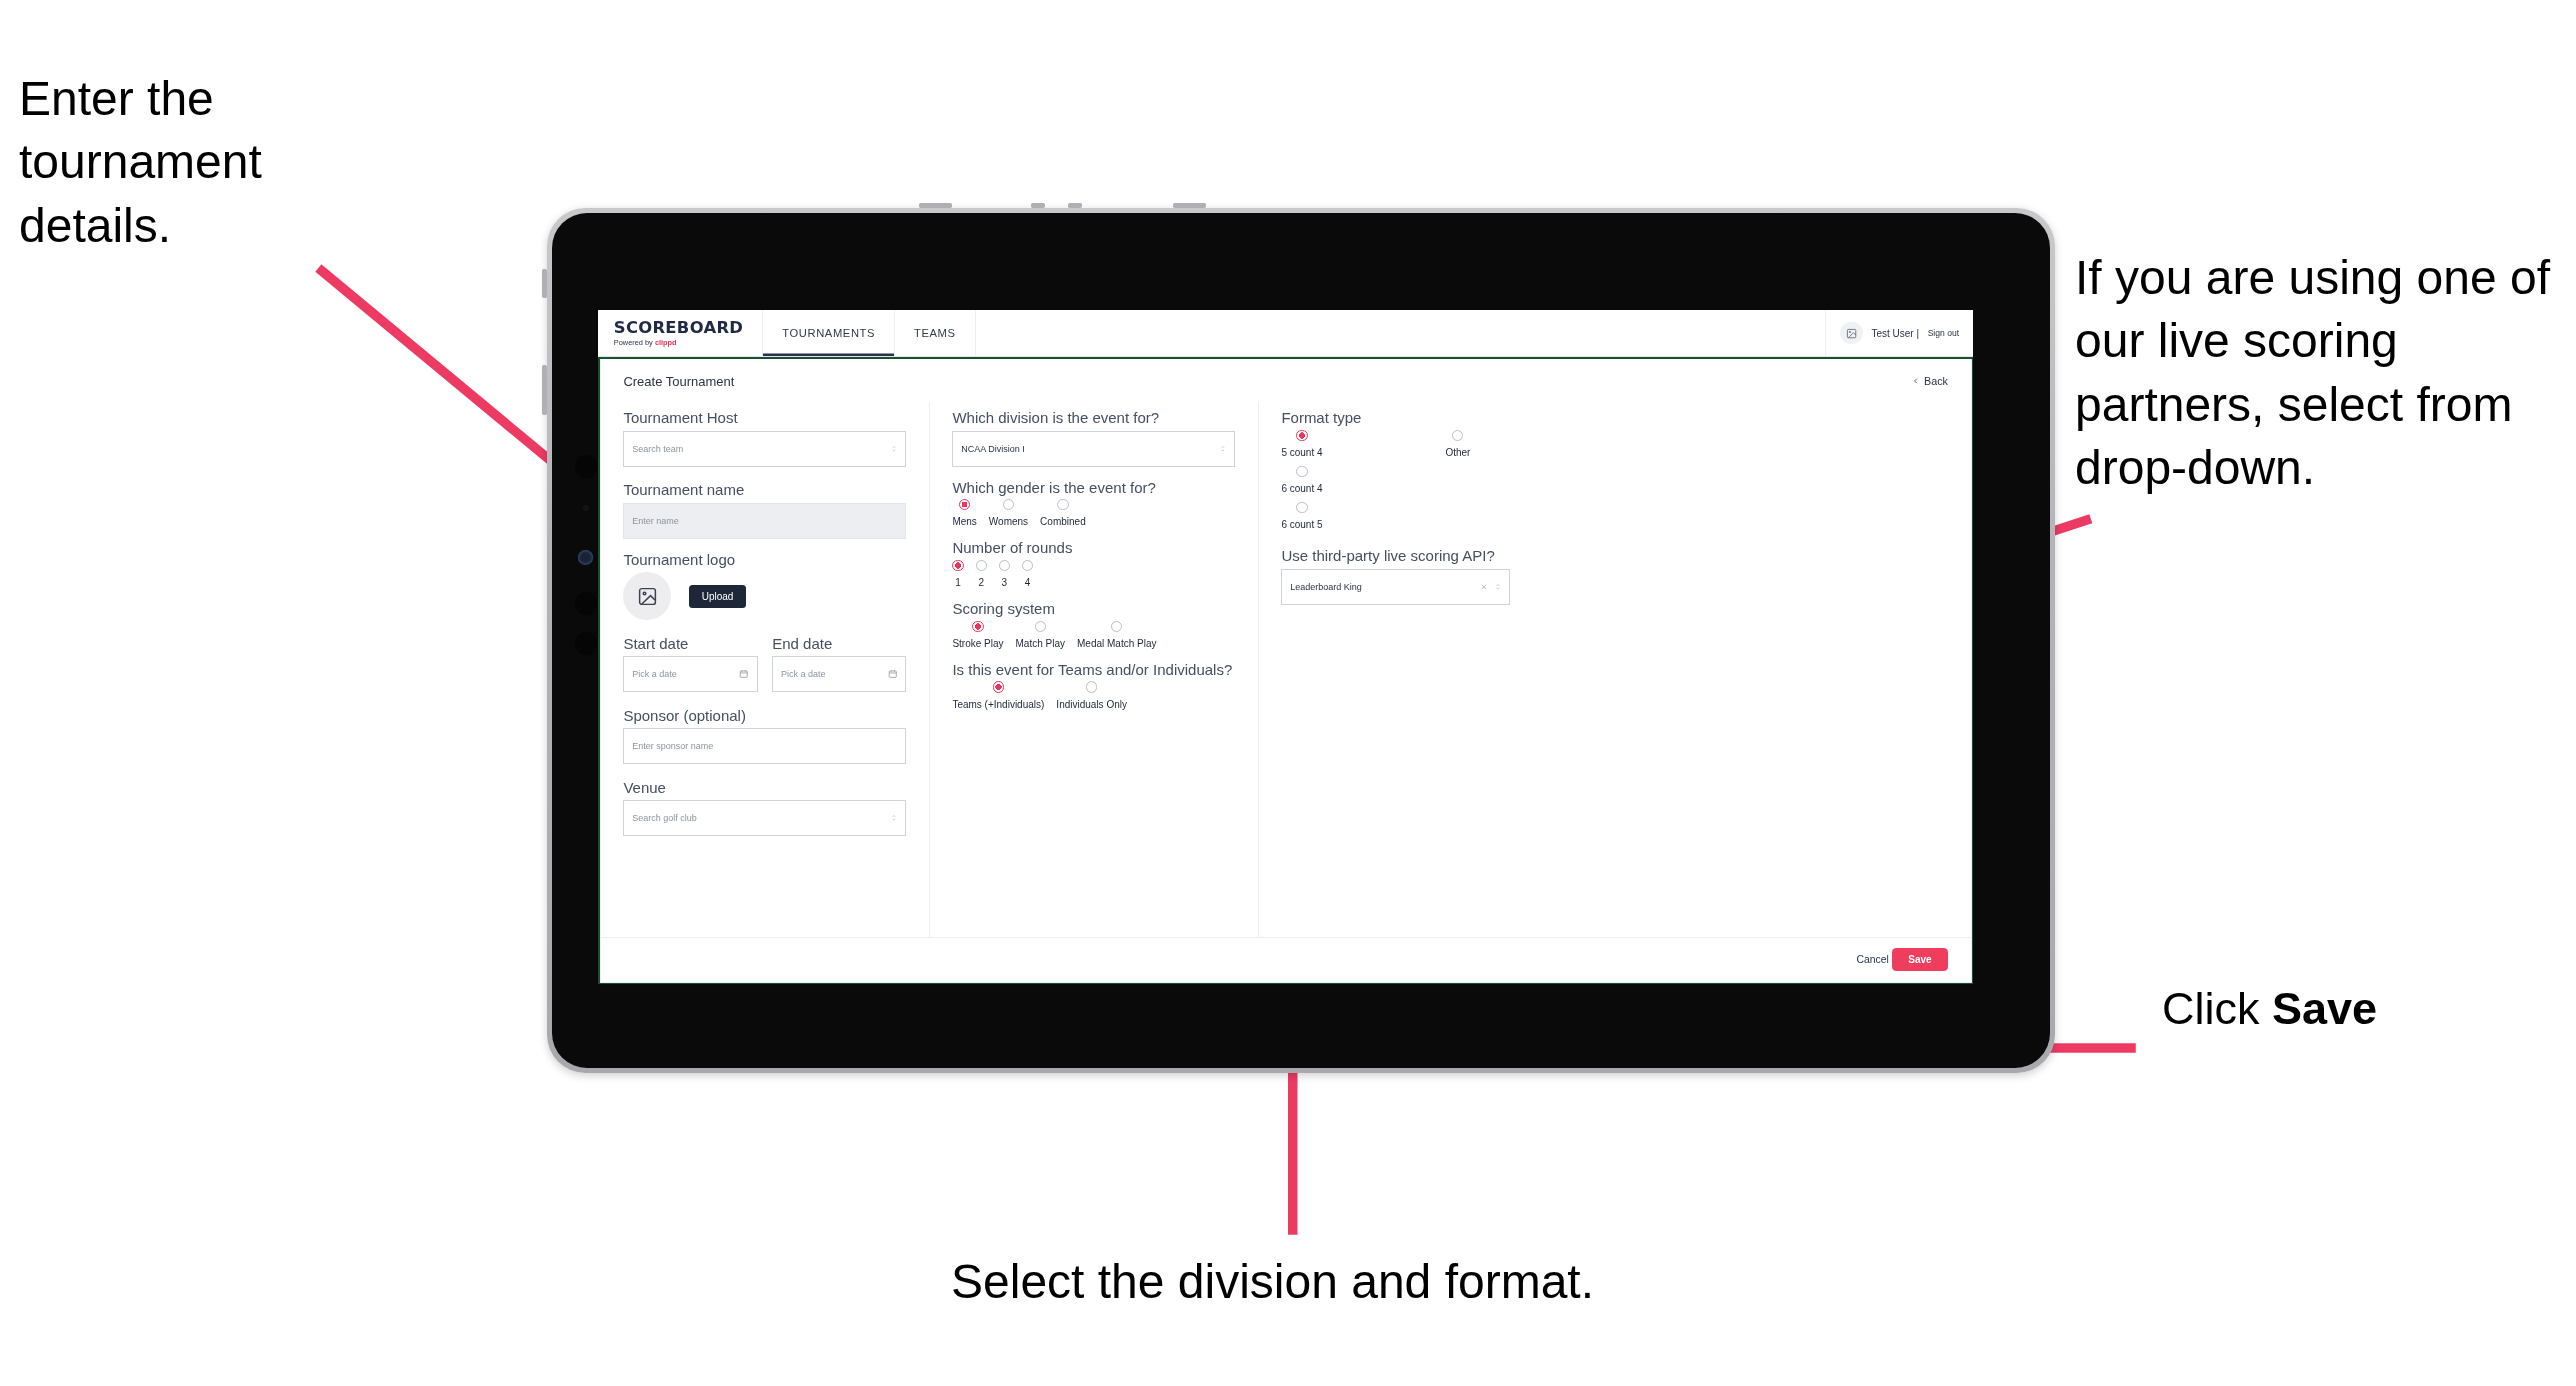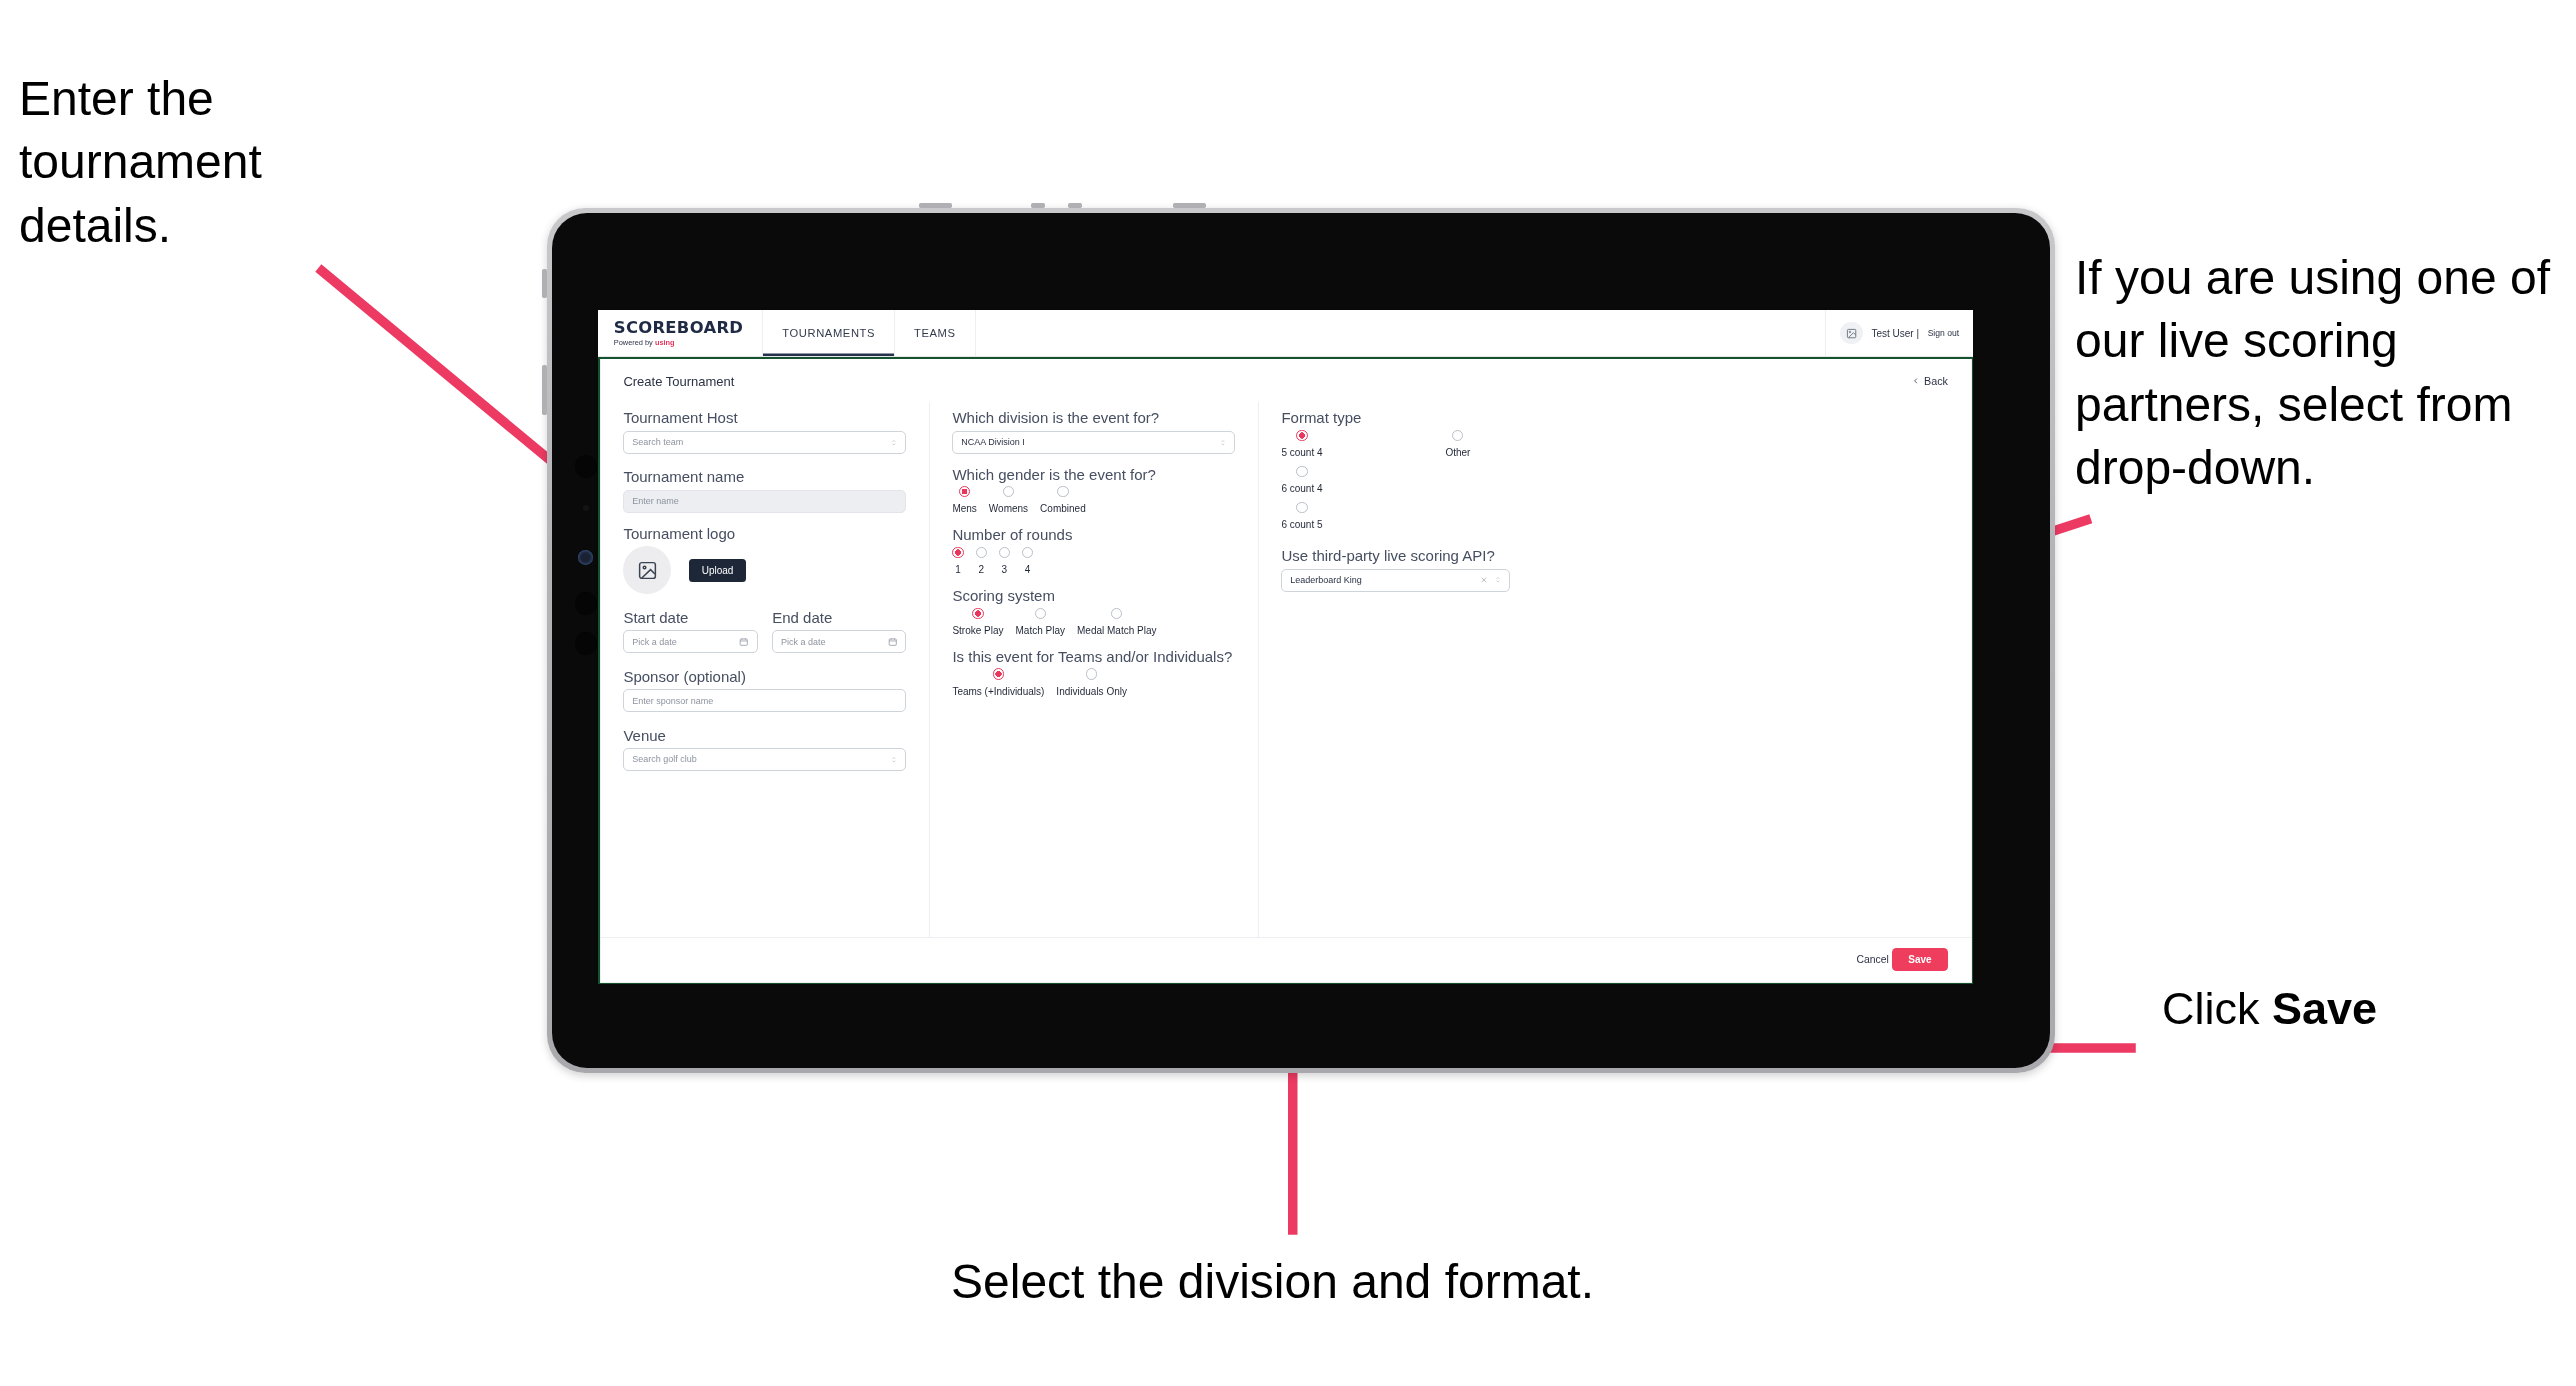--- a/index.html
+++ b/index.html
@@ -114,21 +114,21 @@
 
   #cols { flex:1; display:flex; padding: 3.5px 0 0 0; }
   .col { padding: 7px 22.5px 0 22.5px; }
   .col-1 { width: 329px; border-right:0.9px solid #eceef1; }
   .col-2 { width: 329px; border-right:0.9px solid #eceef1; }
   .col-3 { flex:1; }
 
   .field-label { font-size:15px; color:#464e61; margin-bottom:4.3px; }
   .field-label.tight { margin-bottom:3.5px; }
   .inp {
-    height:23px; border:0.9px solid #cfd3da; border-radius:5px; background:#fff;
+    height:36px; border:0.9px solid #cfd3da; border-radius:0; background:#fff;
     display:flex; align-items:center; padding:0 7.8px; font-size:9px;
     color:#8d939f; position:relative;
   }
   .inp.filled { background:#eceef1; border-color:#e2e4e9; }
   .inp .val { color:#2b3245; }
   .inp .right-ic { margin-left:auto; display:flex; align-items:center; gap:6px; color:#9aa0ab; }
   .gap-s { height:12px; } .gap-m { height:14.7px; } .gap-l { height:17.3px; }
 
   
   #logo-row { display:flex; align-items:center; gap:17.3px; }
@@ -209,21 +209,21 @@
       <div class="bezel-dot dot-b"></div>
       <div class="bezel-dot dot-c"></div>
       <div class="bezel-dot dot-d"></div>
       <div class="bezel-dot dot-e"></div>
 
       <div id="app">
 
         <div id="topnav">
           <div id="brand">
             <div id="brand-title">SCOREBOARD</div>
-            <div id="brand-sub"><span>Powered by </span><span class="clippd">using</span></div>
+            <div id="brand-sub"><span>Powered by </span><span class="clippd">clippd</span></div>
           </div>
           <div class="navtab active">TOURNAMENTS</div>
           <div class="navtab">TEAMS</div>
           <div id="nav-spacer"></div>
           <div id="nav-user">
             <span class="avatar">
               <svg width="11.2" height="11.2" viewBox="0 0 24 24" fill="none" stroke="#6b7280" stroke-width="2">
                 <rect x="3" y="3" width="18" height="18" rx="2"></rect>
                   <circle cx="8.5" cy="8.5" r="1.5"></circle>
                   <path d="M21 15l-5-5L5 21"></path>

